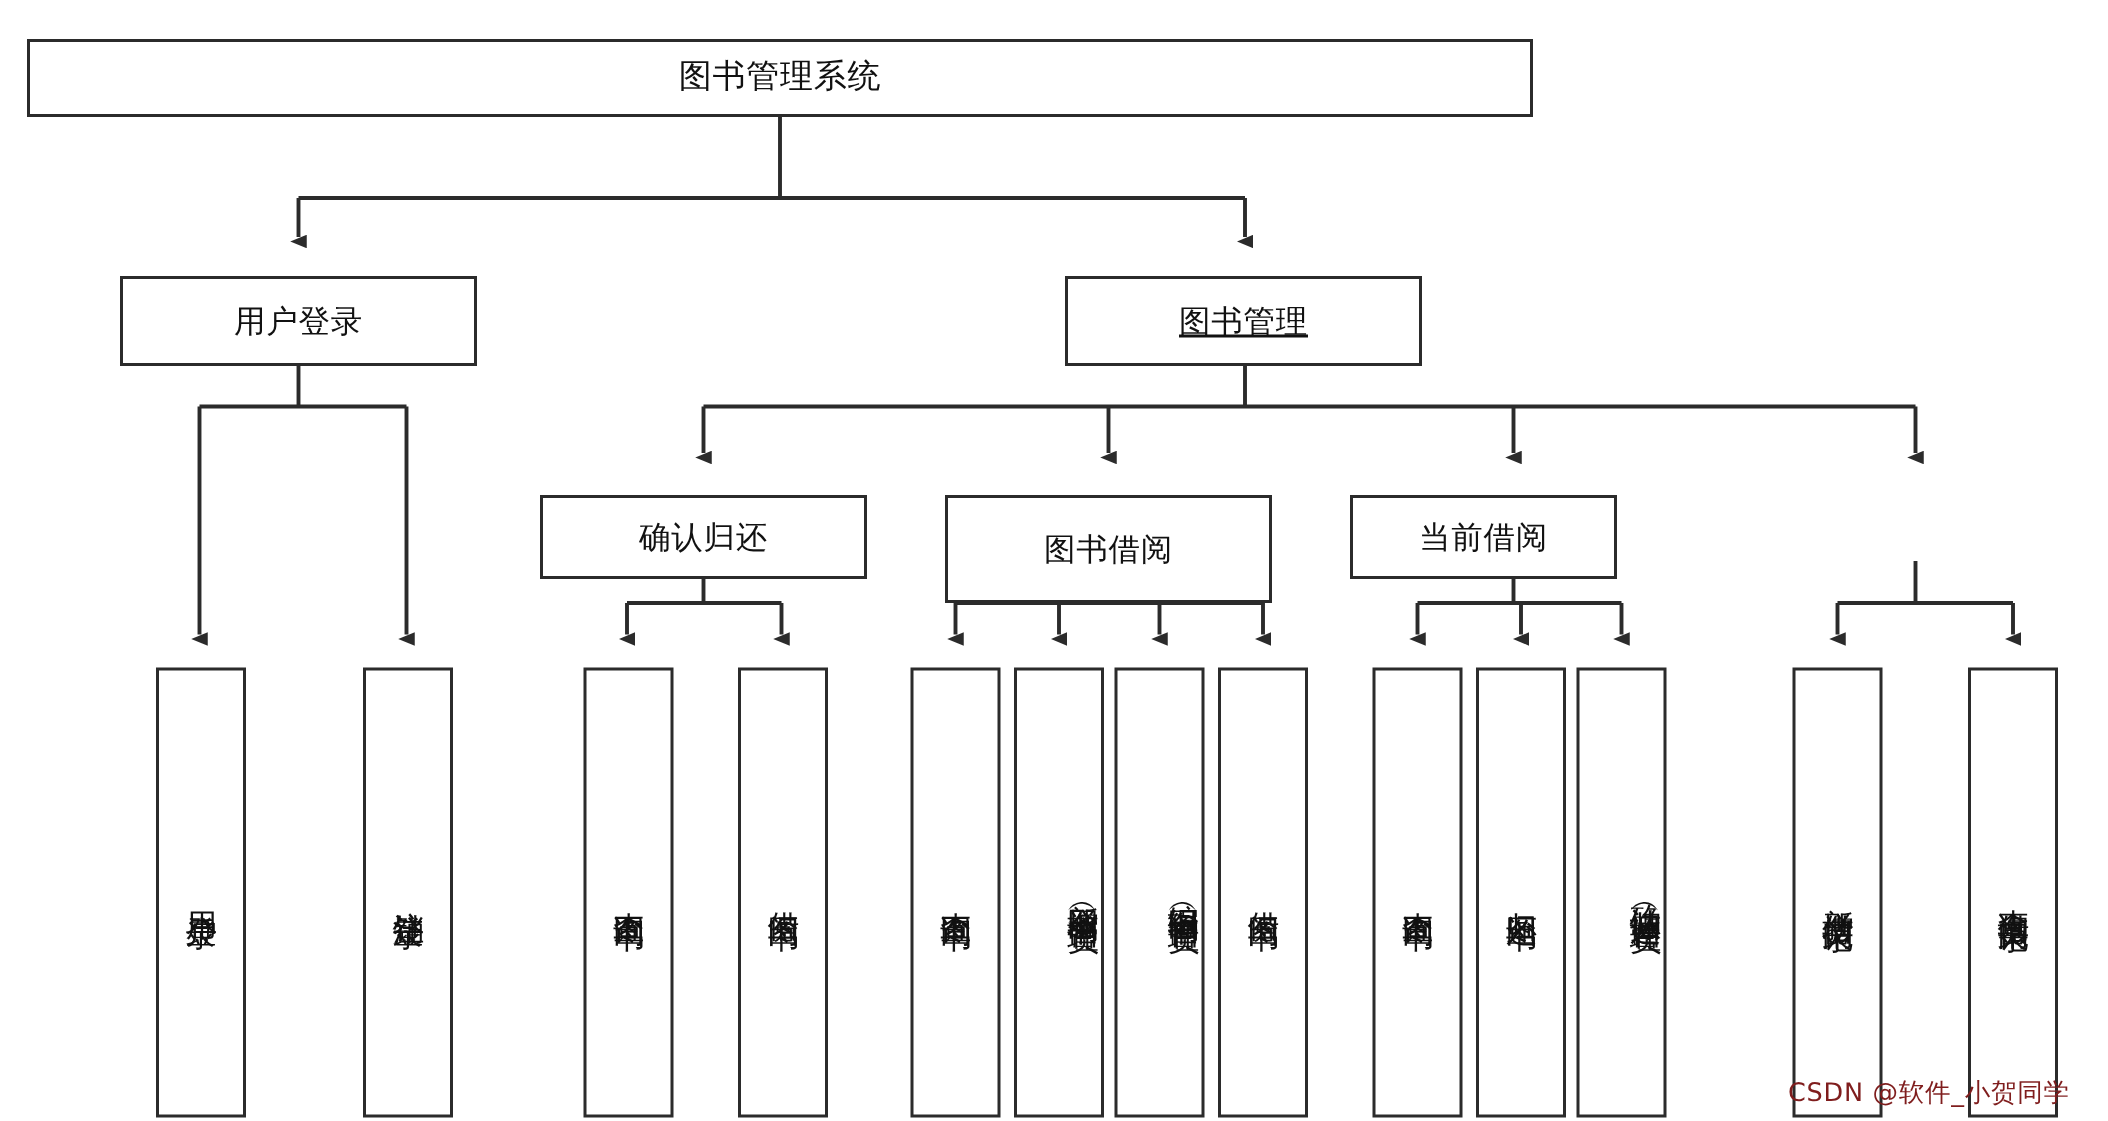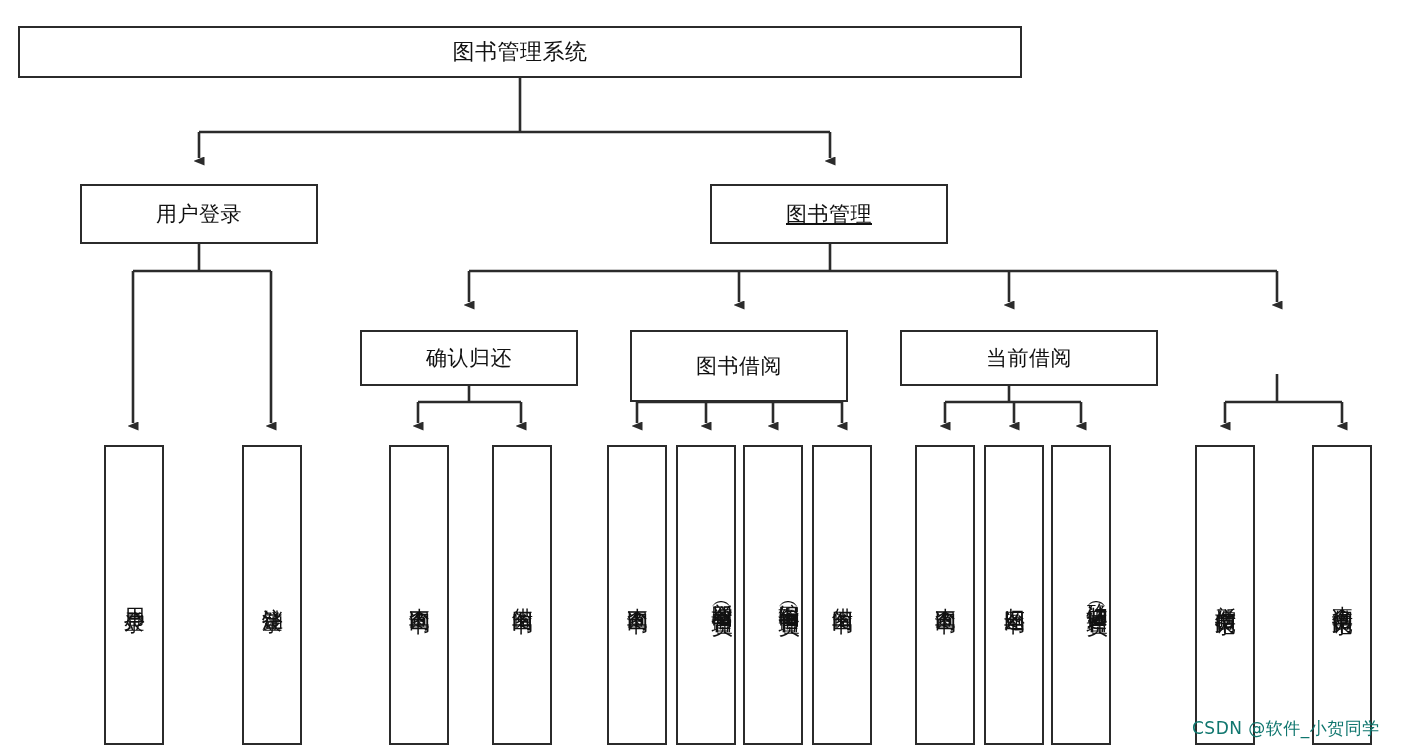--- a/index.html
+++ b/index.html
@@ -50,21 +50,21 @@
     font-size: 21px;
     letter-spacing: 2px;
     padding: 4px 0;
   }
   .node.v.top {
     align-items: flex-start;
   }
   .watermark {
     position: absolute;
     font-size: 17px;
-    color: #0f766e;
+    color: #7f1d1d;
     white-space: nowrap;
     letter-spacing: 0.5px;
   }
 </style>
 </head>
 <body>
 
 <div id="canvas">
 
   <svg id="wires" viewBox="0 0 1405 747" xmlns="http://www.w3.org/2000/svg">
@@ -133,21 +133,21 @@
   </div>
 
   <div class="node h" style="left:360px; top:318px; width:218px; height:56px;">
     <span>确认归还</span>
   </div>
 
   <div class="node h" style="left:630px; top:318px; width:218px; height:72px;">
     <span>图书借阅</span>
   </div>
 
-  <div class="node h" style="left:900px; top:318px; width:258px; height:56px;">
+  <div class="node h" style="left:900px; top:318px; width:178px; height:56px;">
     <span>当前借阅</span>
   </div>
 
 
   <div class="node v" style="left:104px; top:433px; width:60px; height:300px;">
     <span>用户登录</span>
   </div>
 
   <div class="node v" style="left:242px; top:433px; width:60px; height:300px;">
     <span>注销登录</span>

